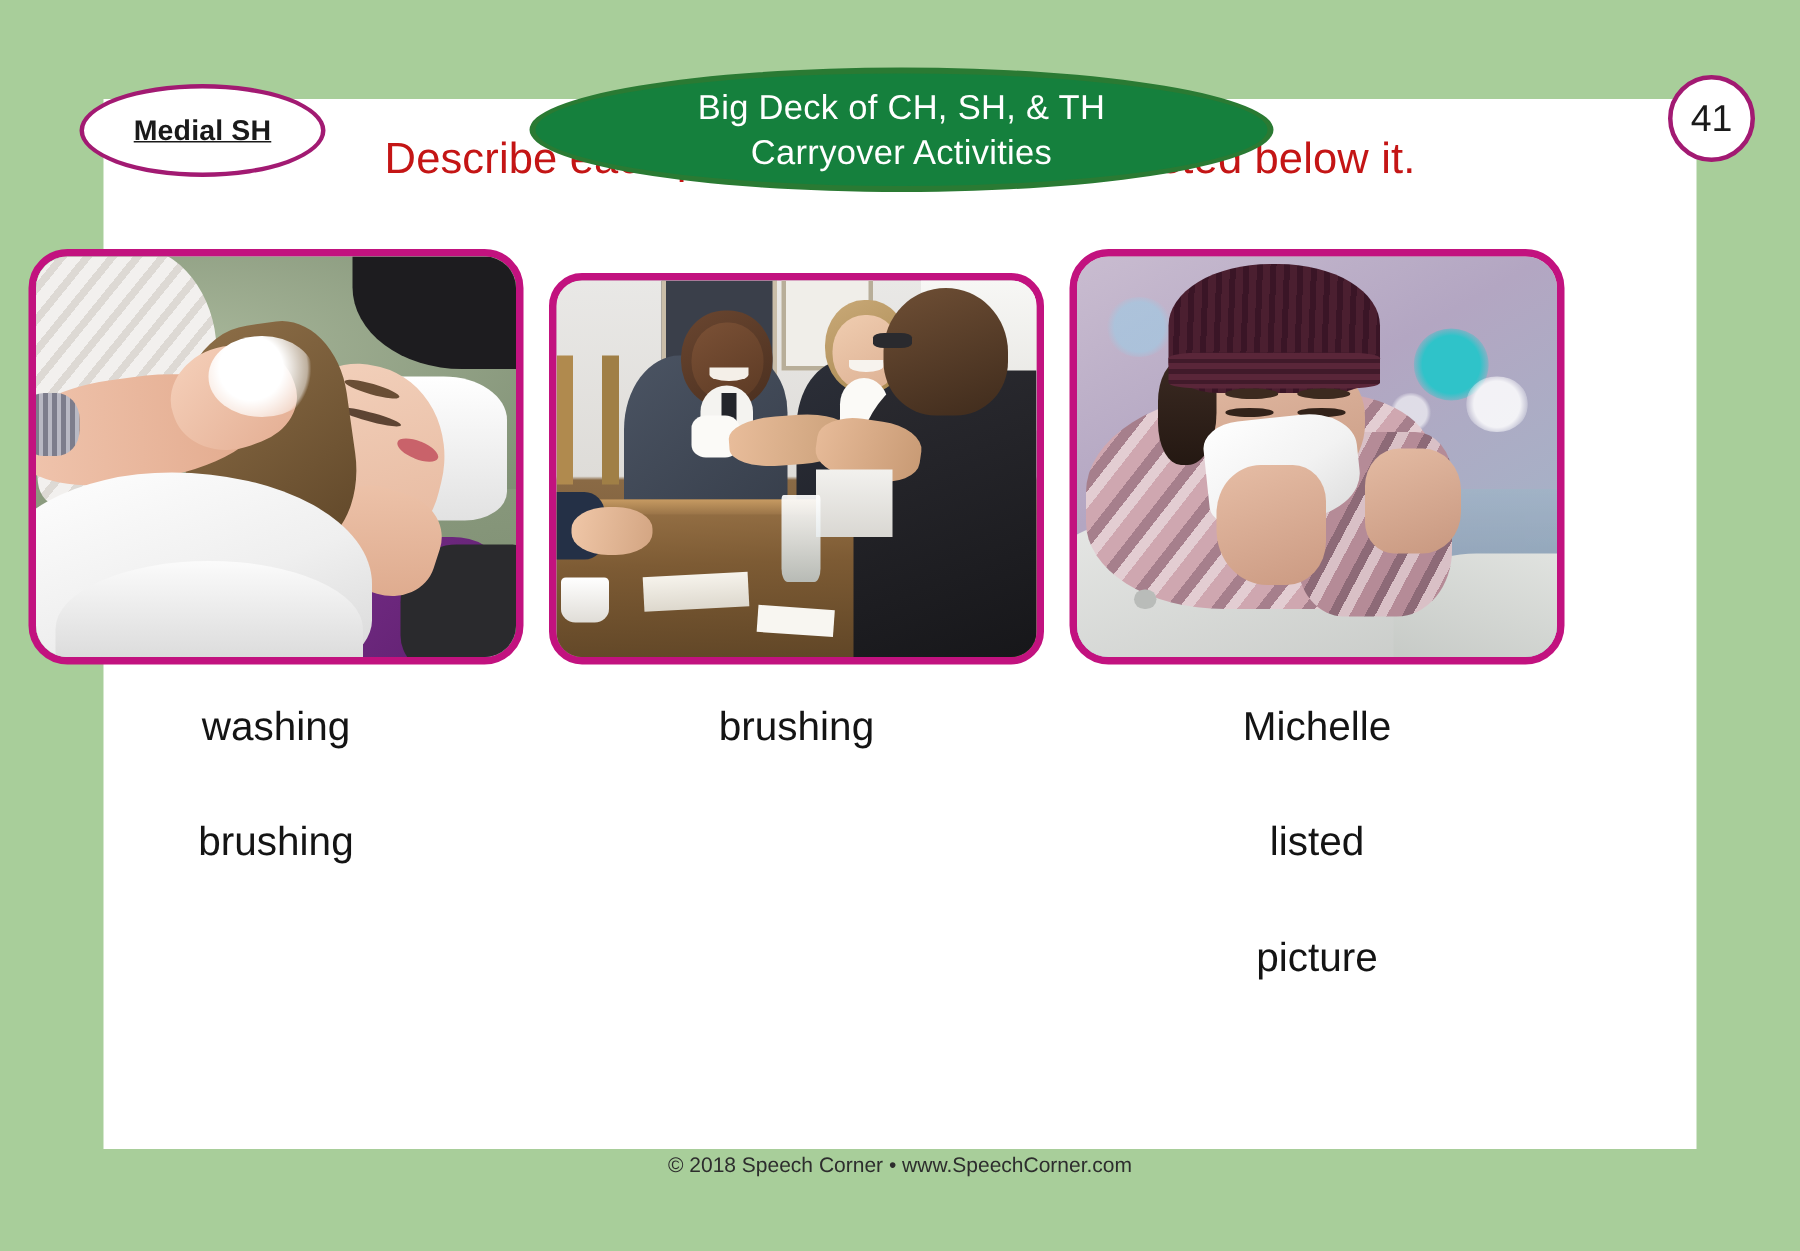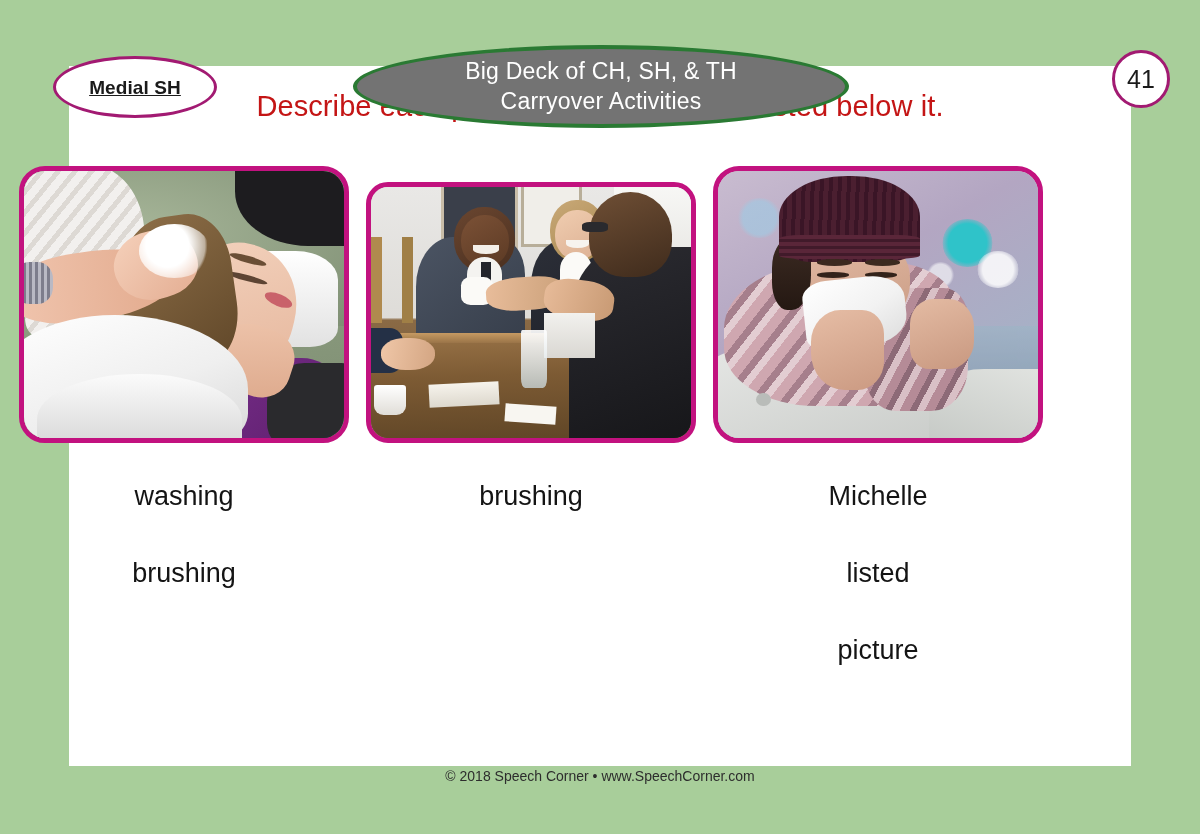--- a/index.html
+++ b/index.html
@@ -41,21 +41,21 @@
     letter-spacing: 0.1px;
     line-height: 1;
     text-decoration: underline;
   }
 
   
   .title-oval {
     position: absolute;
     left: 353px; top: 45px;
     width: 496px; height: 83px;
-    background: #737373;
+    background: #15803d;
     border: 4px solid #2a7a33;
     border-radius: 50%;
     display: flex; flex-direction: column;
     align-items: center; justify-content: center;
     z-index: 20;
   }
   .title-oval .line {
     color: #ffffff;
     font-size: 23px;
     line-height: 1.28;
@@ -110,21 +110,21 @@
     border-radius: 26px;
     overflow: hidden;
     position: relative;
     background: #cfcfcf;
   }
   .photo-frame.f2 { height: 261px; margin-top: 16px; border-radius: 22px;}
   .photo-inner { position: absolute; inset: 0; overflow: hidden; }
 
   
   .words {
-    margin-top: 40px;
+    margin-top: 28px;
     width: 100%;
     text-align: center;
   }
   .words .w {
     font-size: 27px;
     color: #141414;
     line-height: 1;
     margin-bottom: 50px;
   }
   .words .w:last-child { margin-bottom: 0; }

